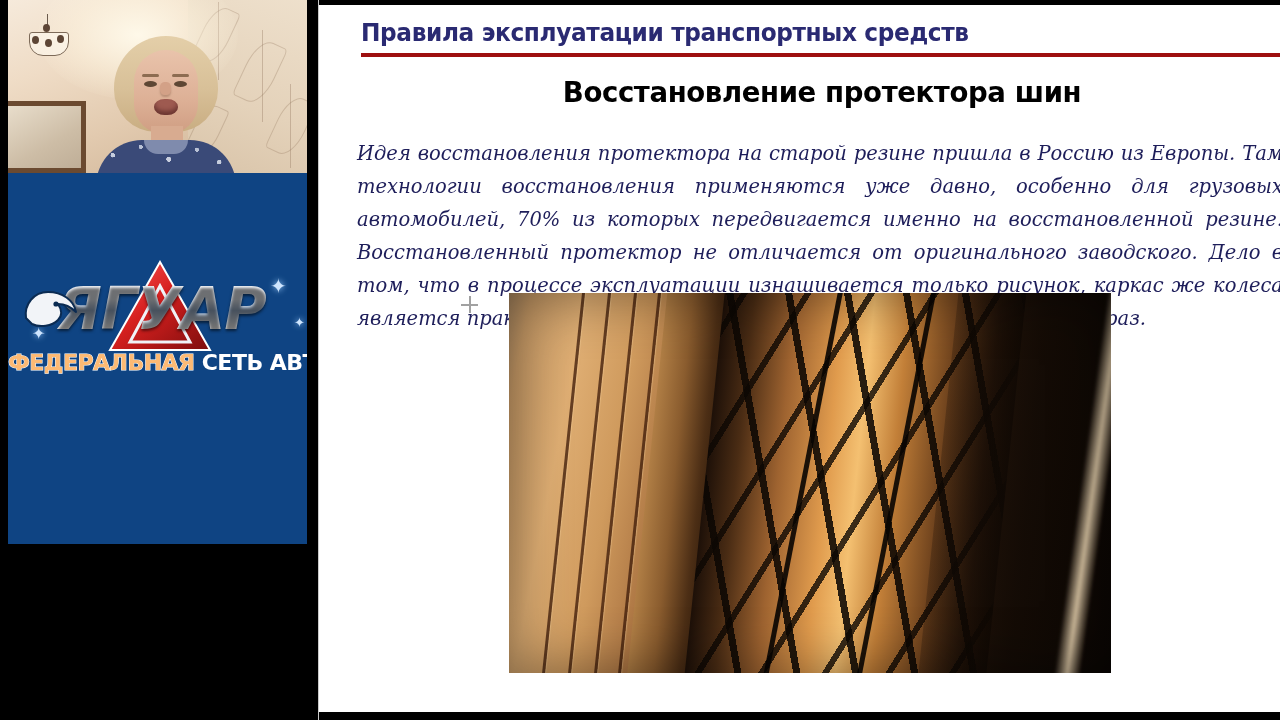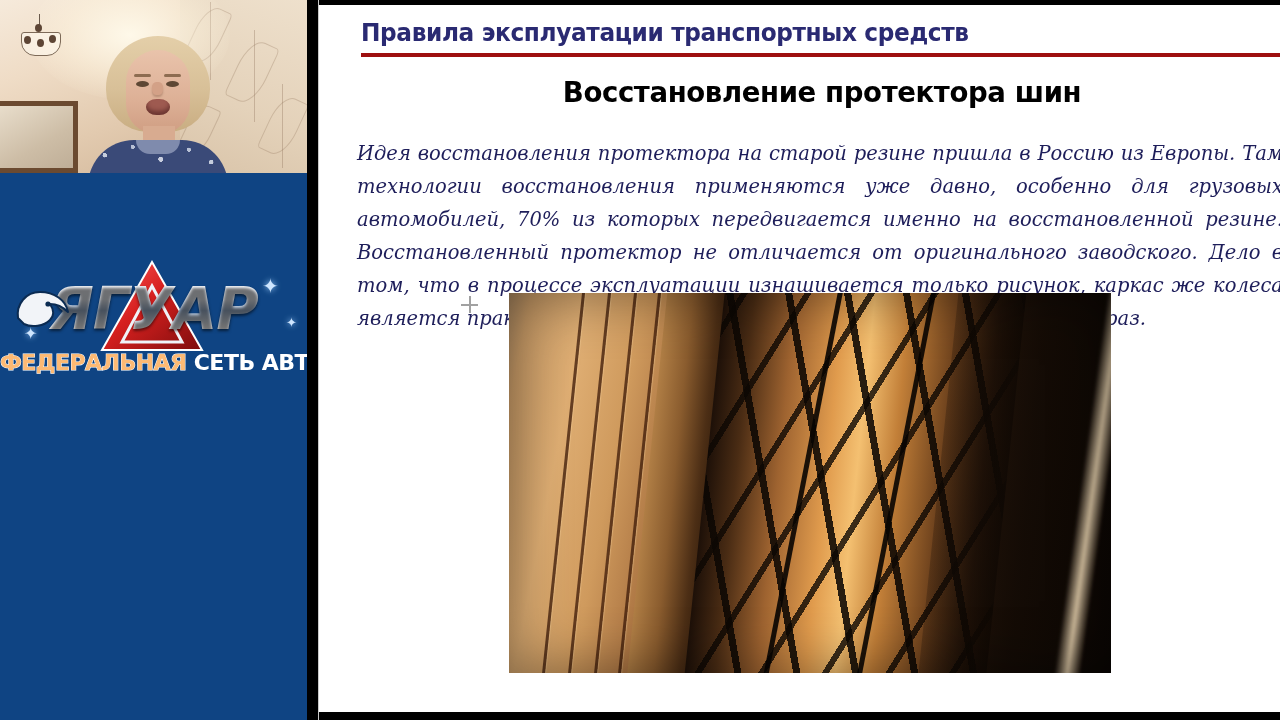--- a/index.html
+++ b/index.html
@@ -1,20 +1,20 @@
 <!DOCTYPE html>
 <html><head>
 <meta charset="utf-8">
 <style>
   html,body{margin:0;padding:0;background:#000;}
   body{width:1280px;height:720px;overflow:hidden;font-family:"Liberation Sans",sans-serif;}
   #app{position:relative;width:1280px;height:720px;background:#000;}
 
   
-  #left-col{position:absolute;left:0;top:0;width:307px;height:720px;background:#0f4483;overflow:hidden;}
+  #left-col{position:absolute;left:8px;top:0;width:307px;height:544px;background:#0f4483;overflow:hidden;}
 
   
   #webcam{position:absolute;left:0;top:0;width:307px;height:173px;overflow:hidden;background:#cbbba8;}
   .wc-wall-l{position:absolute;left:0;top:0;width:180px;height:173px;
     background:linear-gradient(160deg,#f6eadb 0%,#efdcc6 35%,#e2caaf 70%,#d3b99c 100%);}
   .wc-wall-r{position:absolute;left:180px;top:0;width:127px;height:173px;
     background:linear-gradient(200deg,#eee0cc 0%,#e4d2ba 60%,#d9c4a9 100%);}
   .wc-glow{position:absolute;left:30px;top:-30px;width:200px;height:130px;border-radius:50%;
     background:radial-gradient(ellipse at center,rgba(255,250,235,.95) 0%,rgba(255,246,225,.45) 45%,rgba(255,240,215,0) 75%);}
   .wc-floral{position:absolute;border-radius:50% 10% 50% 10%;border:1px solid rgba(150,120,95,.32);transform:rotate(25deg);}

